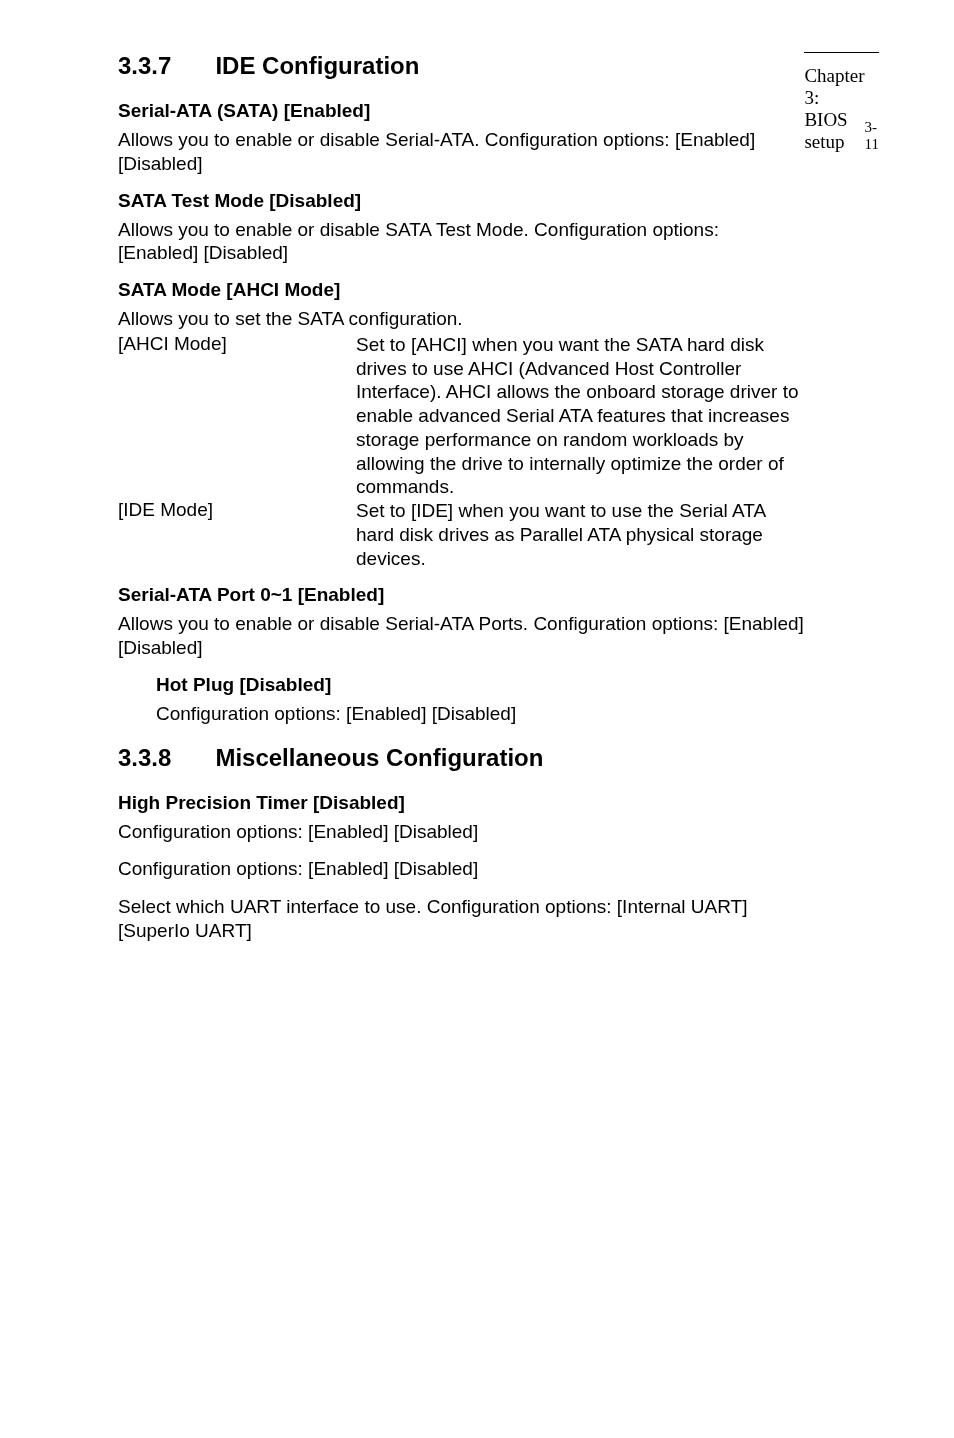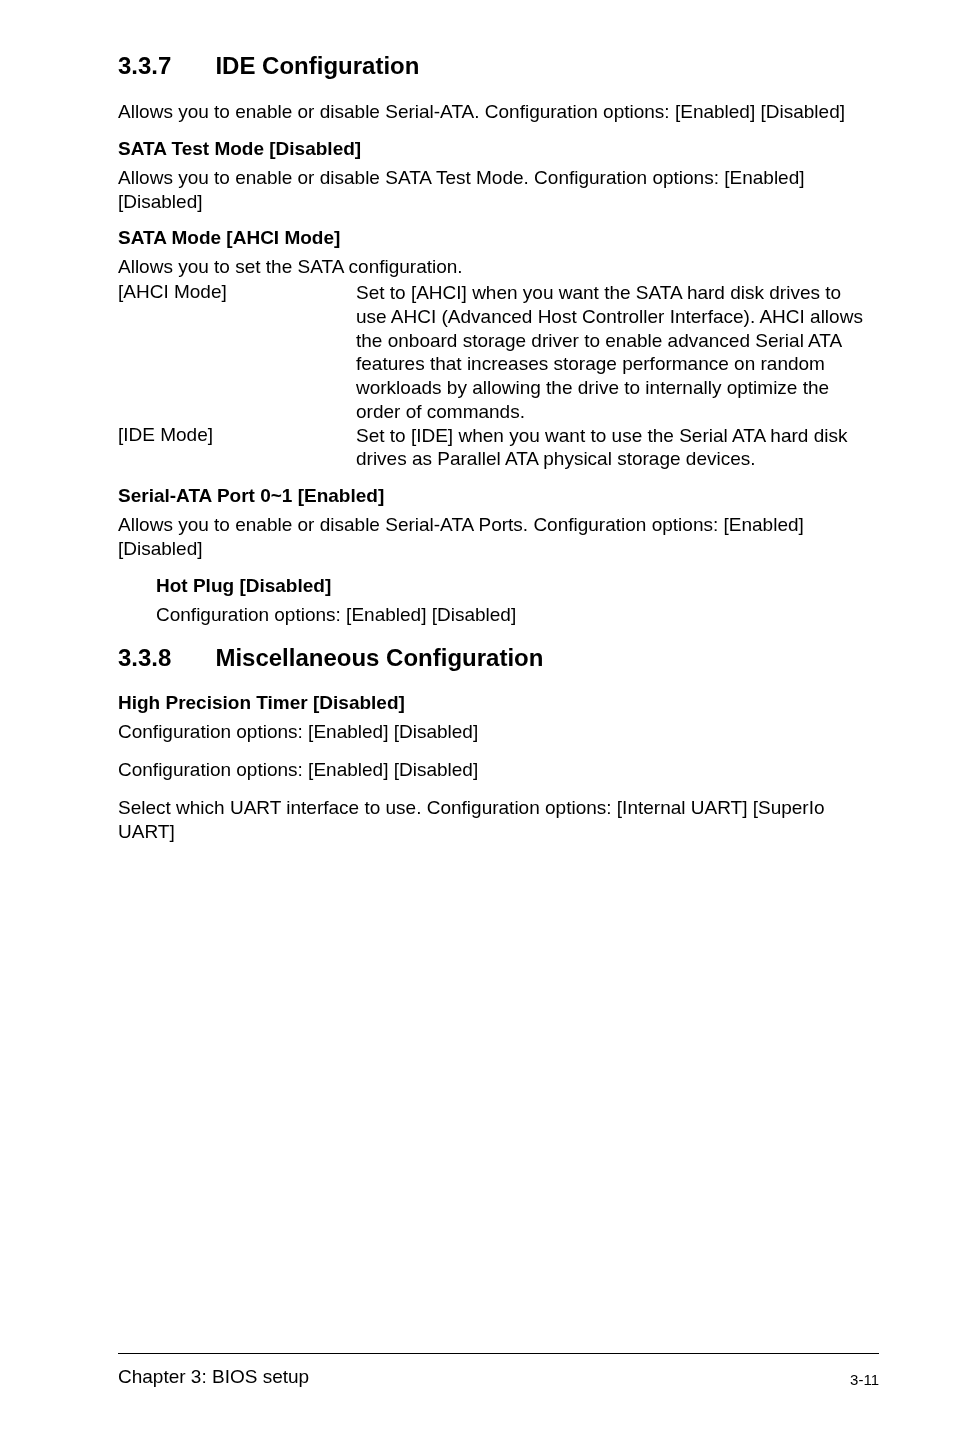--- a/index.html
+++ b/index.html
@@ -10,21 +10,21 @@
     background: #fff;
     font-family: Arial, Helvetica, sans-serif;
     color: #000;
   }
   .page {
     box-sizing: border-box;
     width: 954px;
     height: 1438px;
     padding: 52px 75px 50px 118px;
     display: flex;
-    flex-direction: column;
+    flex-direction: row;
   }
   .content {
     flex: 1 1 auto;
   }
   h2.section-heading {
     font-size: 24px;
     font-weight: bold;
     margin: 0 0 20px 0;
   }
   h2.section-heading .num {
@@ -62,20 +62,21 @@
     padding-left: 38px;
   }
   .footer {
     flex: 0 0 auto;
     display: flex;
     justify-content: space-between;
     align-items: flex-end;
     font-size: 18px;
     padding-top: 8px;
     border-top: none;
+    font-family: Liberation Serif, serif;
   }
   .footer-left {
     font-size: 19px;
   }
   .footer-right {
     font-size: 15px;
   }
   .footer-rule {
     border: none;
     border-top: 1px solid #000;
@@ -85,20 +86,21 @@
 </head>
 <body>
 
 <div class="page">
   <div class="content">
 
     <h2 class="section-heading">
       <span class="num">3.3.7</span><span>IDE Configuration</span>
     </h2>
 
+    <h3 class="para-heading">Serial-ATA (SATA) [Enabled]</h3>
     <p class="body">Allows you to enable or disable Serial-ATA. Configuration options: [Enabled] [Disabled]</p>
 
     <h3 class="para-heading">SATA Test Mode [Disabled]</h3>
     <p class="body">Allows you to enable or disable SATA Test Mode. Configuration options: [Enabled] [Disabled]</p>
 
     <h3 class="para-heading">SATA Mode [AHCI Mode]</h3>
     <p class="body" style="margin-bottom:2px;">Allows you to set the SATA configuration.</p>
 
     <div class="def-table">
       <div class="def-row">

